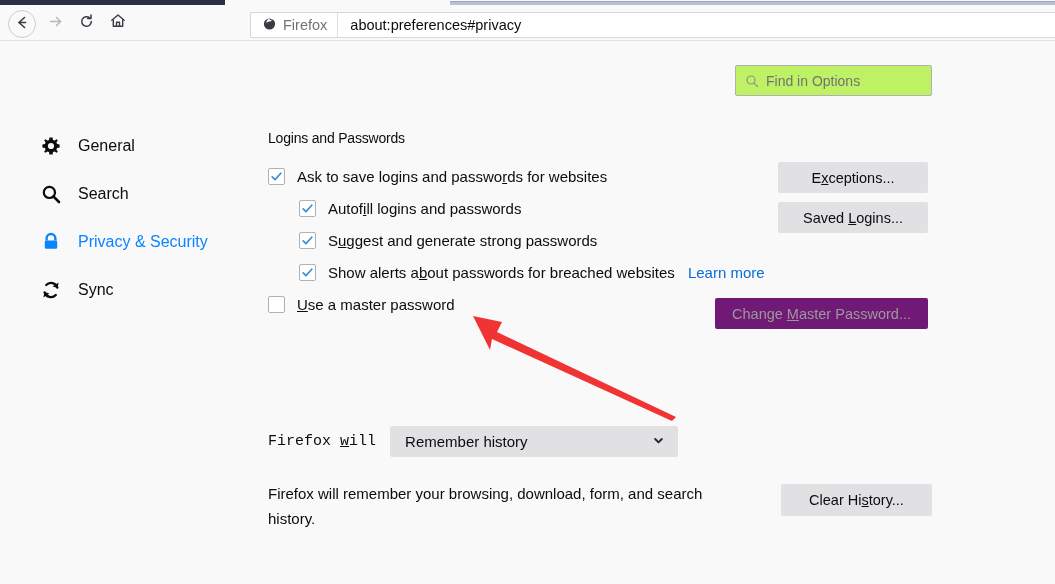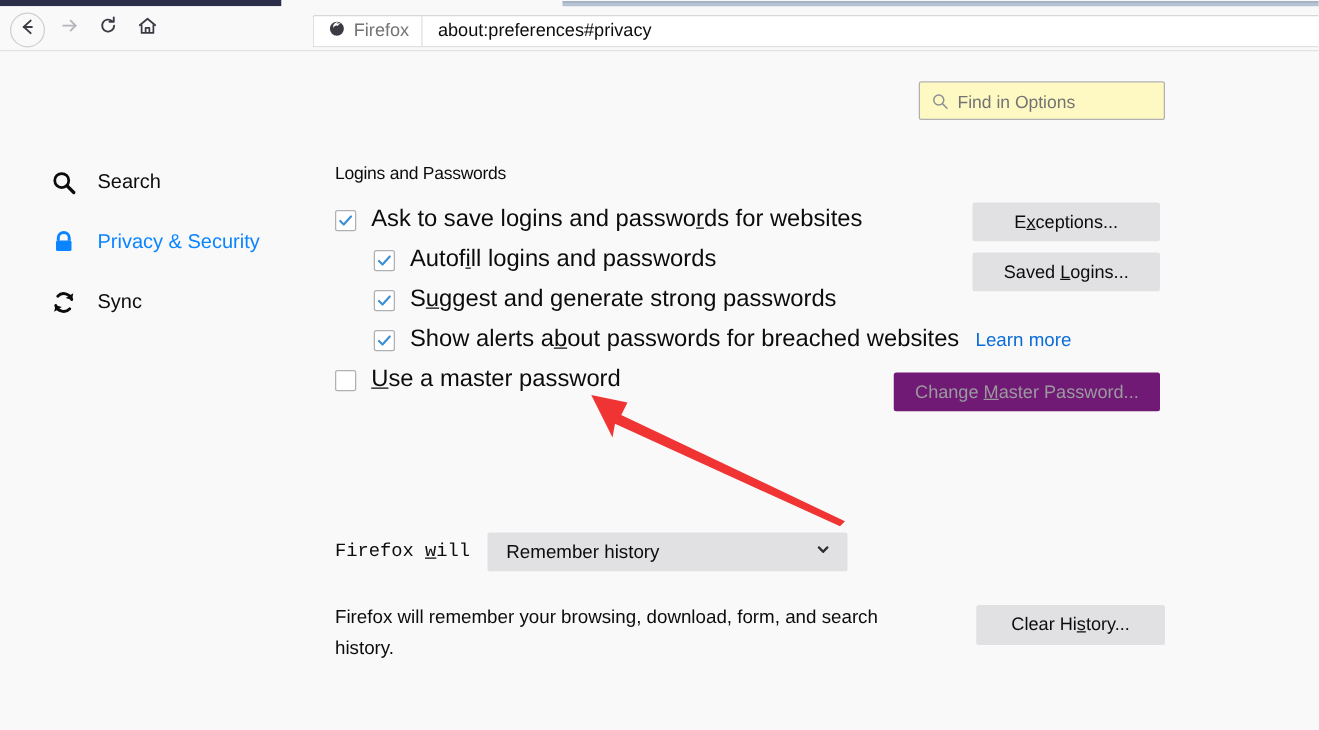--- a/index.html
+++ b/index.html
@@ -81,21 +81,21 @@
     padding-left: 12px;
     font-size: 14.5px;
     color: #0c0c0d;
   }
 
   
   .find-box {
     position: absolute;
     left: 735px; top: 65px;
     width: 197px; height: 31px;
-    background: #fef9c3;
+    background: #bef264;
     border: 1px solid #b1b1b3;
     border-radius: 2px;
     display: flex;
     align-items: center;
     box-sizing: border-box;
   }
   .find-icon { margin-left: 9px; display: flex; }
   .find-placeholder {
     margin-left: 7px;
     font-size: 14px;
@@ -154,21 +154,21 @@
     background: #ffffff;
     border-radius: 2px;
     flex: 0 0 17px;
     display: flex;
     align-items: center;
     justify-content: center;
     box-sizing: border-box;
   }
   .opt-label {
     margin-left: 12px;
-    font-size: 19px;
+    font-size: 15px;
     color: #0c0c0d;
     white-space: nowrap;
   }
   .learn-link {
     margin-left: 13px;
     font-size: 15px;
     color: #0a6cd8;
     cursor: pointer;
   }
 
@@ -323,20 +323,29 @@
     <svg width="14" height="14" viewBox="0 0 14 14">
       <circle cx="6" cy="6" r="4" fill="none" stroke="#8f8f94" stroke-width="1.2"></circle>
       <path d="M9.1 9.1 L12.6 12.6" stroke="#8f8f94" stroke-width="1.2" stroke-linecap="round"></path>
     </svg>
   </span>
   <span class="find-placeholder">Find in Options</span>
 </div>
 
 <div class="sidebar">
 
+  <div class="side-item">
+    <span class="side-icon">
+      <svg width="22" height="22" viewBox="0 0 22 22">
+        <path d="M11 2.4 L12.6 2.4 L13.0 4.9 L14.6 5.6 L16.7 4.2 L17.8 5.3 L16.4 7.4 L17.1 9.0 L19.6 9.4 L19.6 11.0 L19.6 12.6 L17.1 13.0 L16.4 14.6 L17.8 16.7 L16.7 17.8 L14.6 16.4 L13.0 17.1 L12.6 19.6 L11 19.6 L9.4 19.6 L9.0 17.1 L7.4 16.4 L5.3 17.8 L4.2 16.7 L5.6 14.6 L4.9 13.0 L2.4 12.6 L2.4 11.0 L2.4 9.4 L4.9 9.0 L5.6 7.4 L4.2 5.3 L5.3 4.2 L7.4 5.6 L9.0 4.9 L9.4 2.4 Z" fill="#0c0c0d"></path>
+        <circle cx="11" cy="11" r="3.1" fill="#f9f9fa"></circle>
+      </svg>
+    </span>
+    <span class="side-label">General</span>
+  </div>
 
 
   <div class="side-item">
     <span class="side-icon">
       <svg width="22" height="22" viewBox="0 0 22 22">
         <circle cx="9.4" cy="9.4" r="5.6" fill="none" stroke="#0c0c0d" stroke-width="2.2"></circle>
         <path d="M13.6 13.6 L19 19" stroke="#0c0c0d" stroke-width="2.6" stroke-linecap="round"></path>
       </svg>
     </span>
     <span class="side-label">Search</span>

